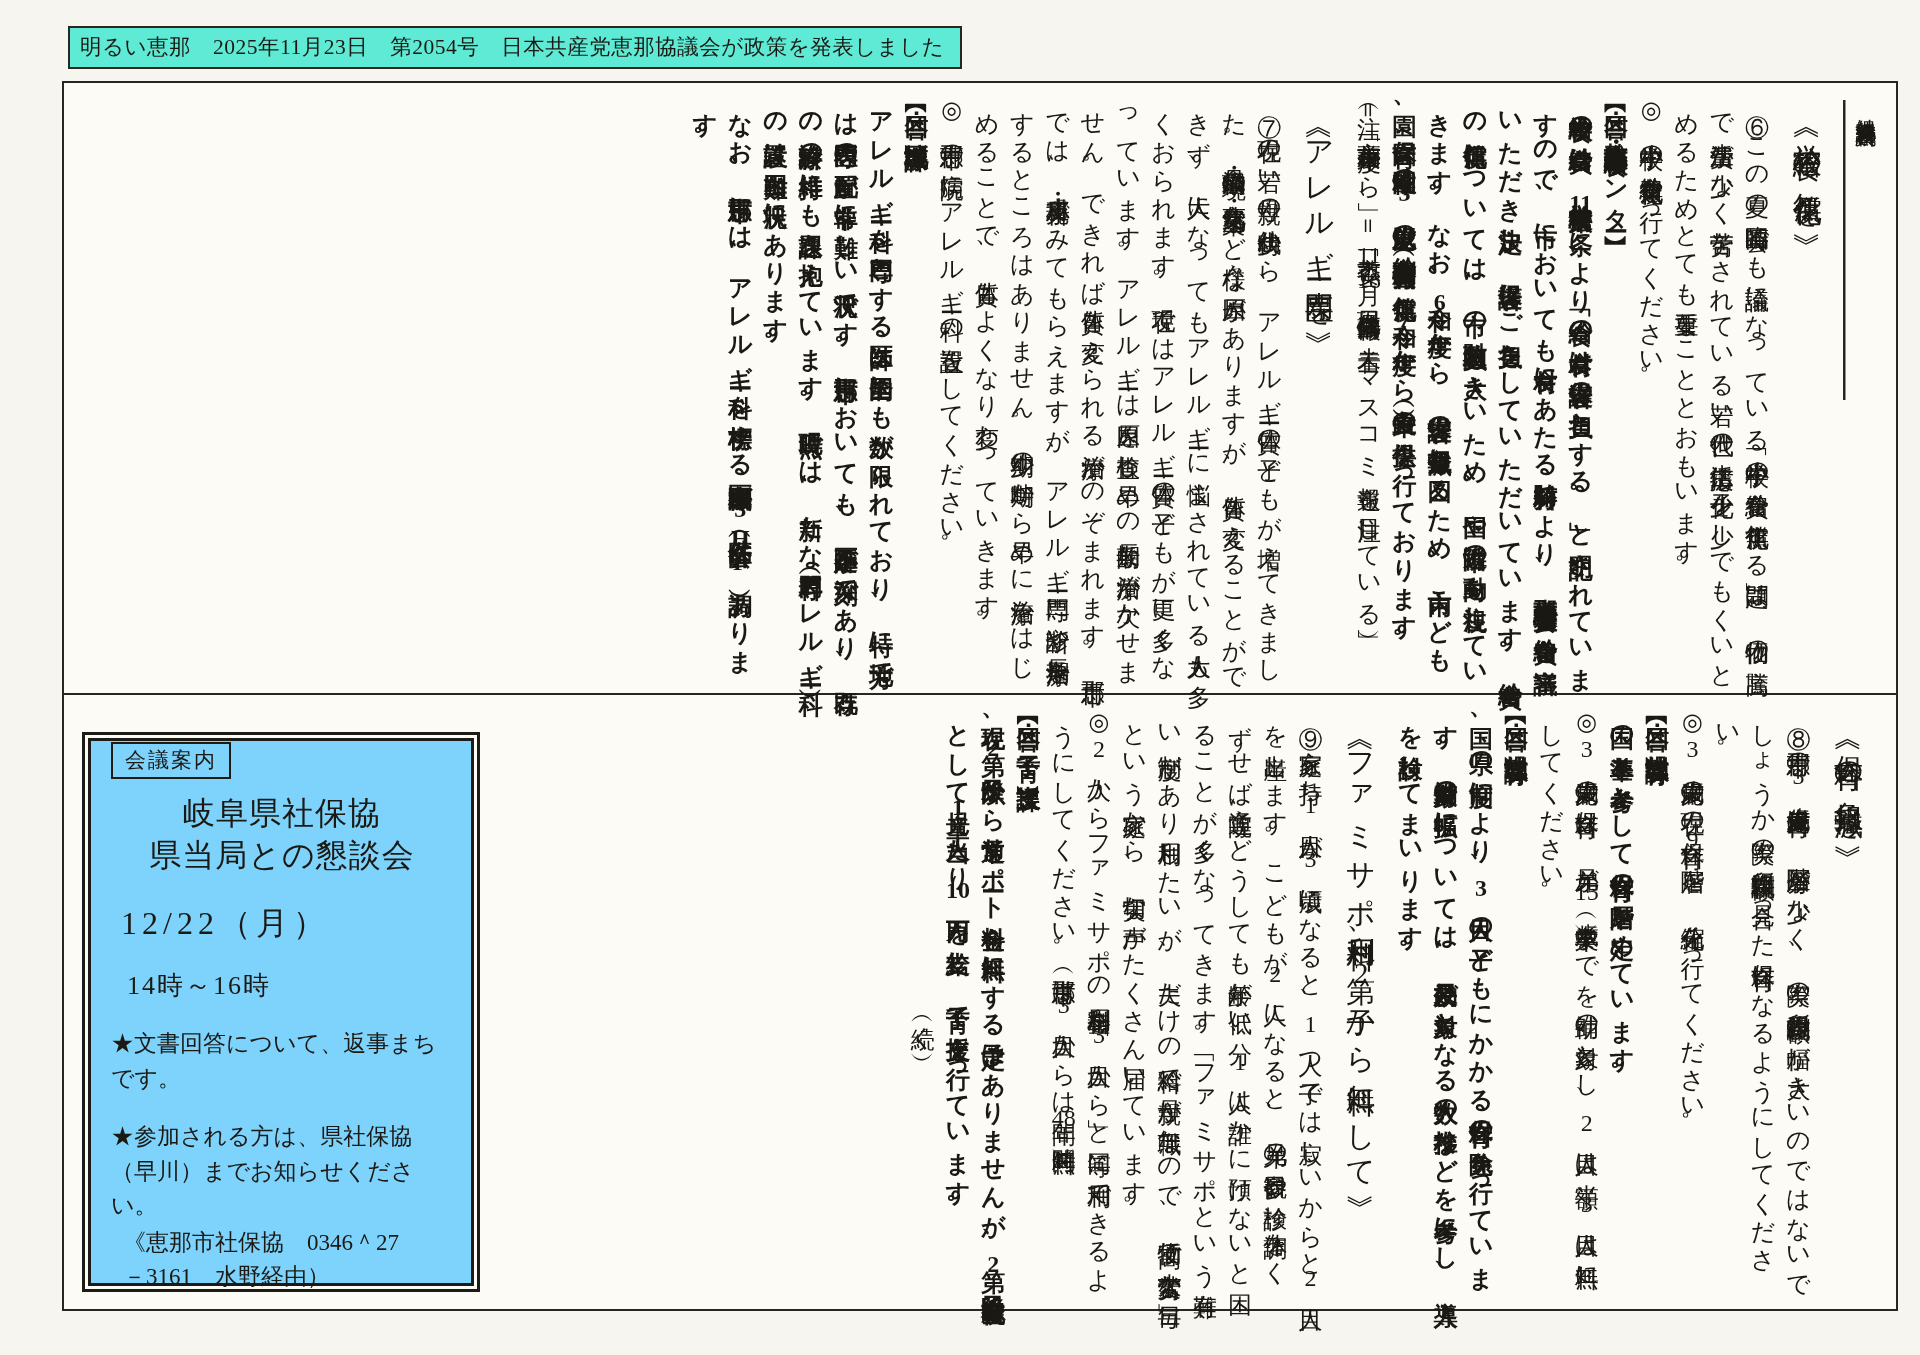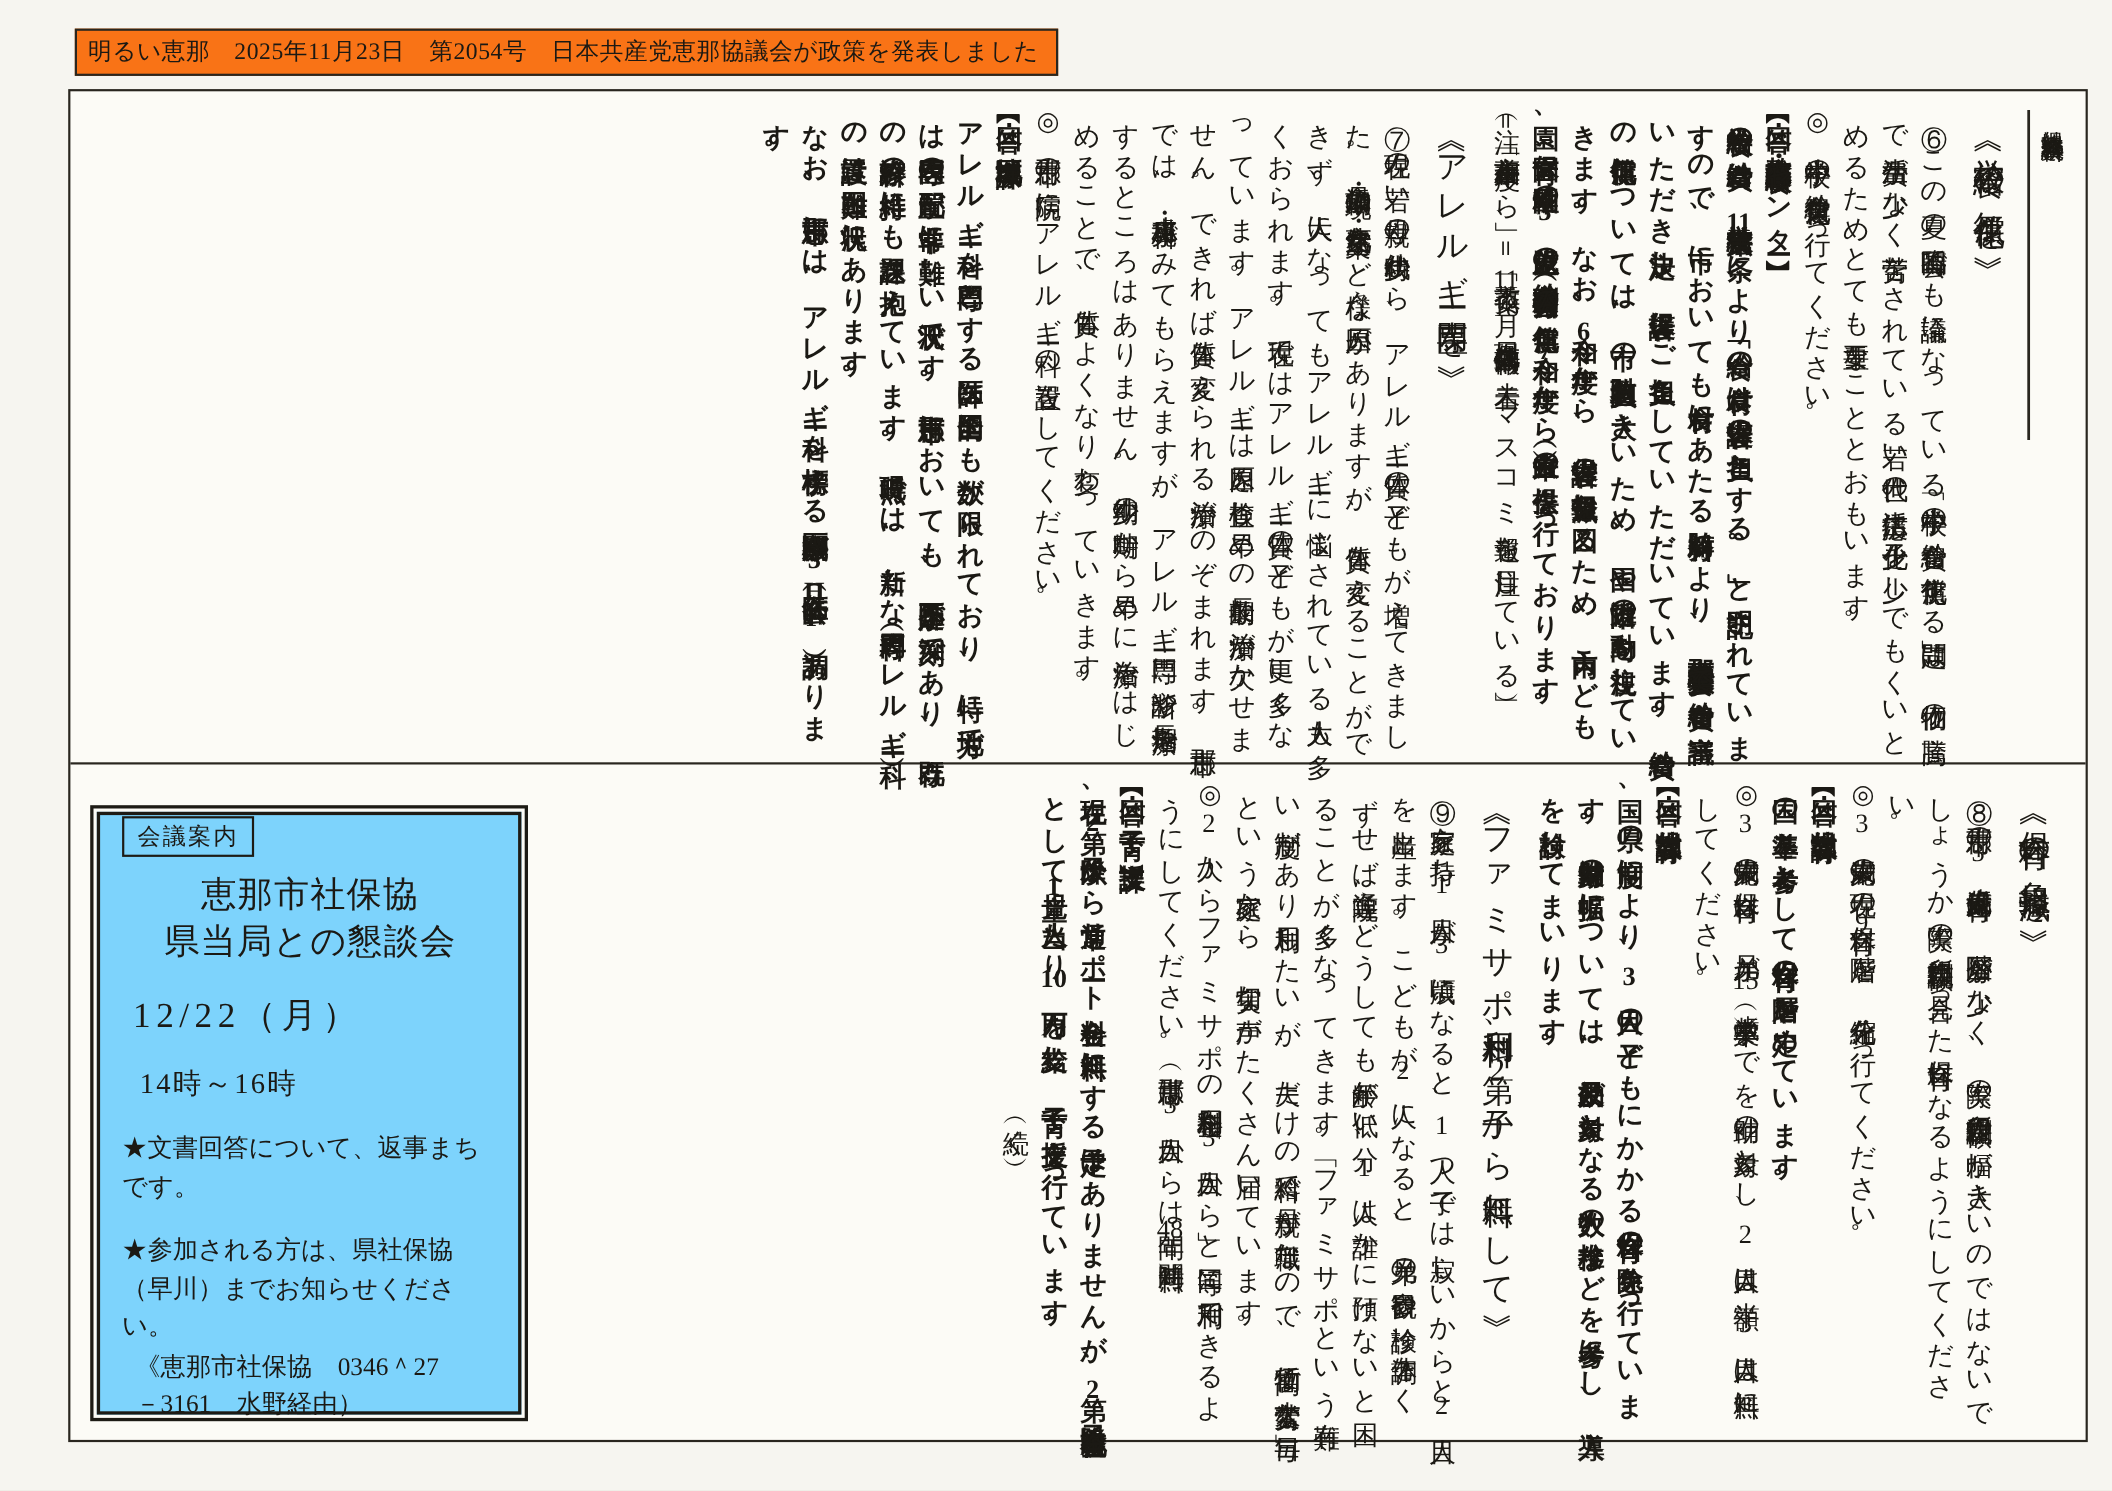--- a/index.html
+++ b/index.html
@@ -3,21 +3,21 @@
 <meta charset="utf-8">
 <style>
   html,body{margin:0;padding:0;background:#e8e6e0;}
   .page{
     position:relative;width:1920px;height:1355px;box-sizing:border-box;
     background:#f6f5f0;color:#1b1914;
     font-family:"Liberation Serif","DejaVu Serif",serif;
     padding:26px 12px 0 62px;overflow:hidden;
   }
   .masthead{
-    display:inline-block;border:2px solid #29261f;background:#f97316;
+    display:inline-block;border:2px solid #29261f;background:#5eead4;
     padding:4px 16px 6px 10px;font-size:21.5px;letter-spacing:.5px;
     margin:0 0 12px 6px;white-space:nowrap;
   }
   .paper{border:2px solid #29261f;background:#fcfbf6;width:1836px;box-sizing:border-box;}
   .panel{box-sizing:border-box;position:relative;}
   .panel-top{height:612px;border-bottom:2px solid #29261f;padding:13px 16px;}
   .panel-bottom{height:614px;padding:13px 16px;display:flex;align-items:stretch;}
   .vflow{
     writing-mode:vertical-rl;height:100%;
     font-size:24px;line-height:1.47;letter-spacing:1px;
@@ -81,21 +81,21 @@
           <div class="vblock b-ans">アレルギー科を専門とする医師は全国的にも数が限られており、特に地方では専門医の配置が非常に難しい状況です。恵那市においても、医師不足が深刻であり、既存の診療科の維持にも課題を抱えています。現時点では、新たな専門科（アレルギー科）の設置は困難な状況にあります。</div>
           <div class="vblock b-ans">なお、恵那市には、アレルギー科を標榜する医療機関が<span class="tcy">3</span>件（医師会<span class="tcy">H</span><span class="tcy">P</span>調）あります。</div>
         </div>
     </div>
 
     <div class="panel panel-bottom">
 
       <div class="meeting-box">
         <div class="mb-tag">会議案内</div>
         <div class="mb-title">
-          <div>恵那市社保協</div>
+          <div>岐阜県社保協</div>
           <div>県当局との懇談会</div>
         </div>
         <div class="mb-date">12/22（月）</div>
         <div class="mb-time">14時～16時</div>
         <div class="mb-note">★文書回答について、返事まちです。</div>
         <div class="mb-note">★参加される方は、県社保協（早川）までお知らせください。</div>
         <div class="mb-contact">
           <div>《恵那市社保協　0346＾27</div>
           <div>－3161　水野経由）</div>
         </div>

